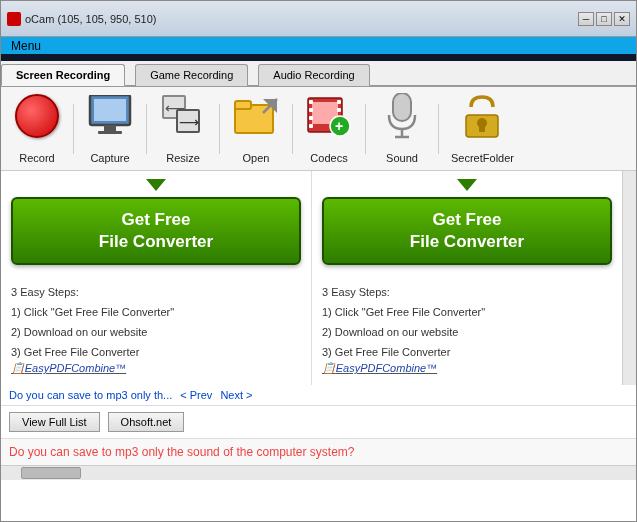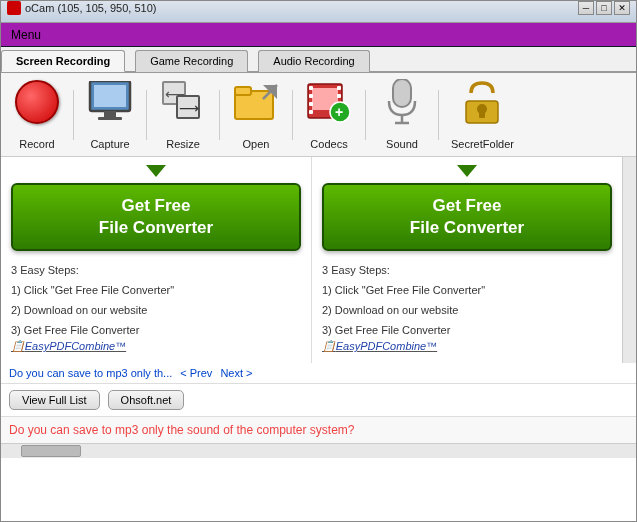--- a/index.html
+++ b/index.html
@@ -14,25 +14,25 @@
     .window {
       width: 637px;
       height: 522px;
       border: 1px solid #888;
       background: #f0f0f0;
       display: flex;
       flex-direction: column;
     }
     .title-bar {
       background: linear-gradient(to bottom, #dde4ed, #c2cfe0);
-      height: 22px;
-      display: flex;
-      align-items: flex-end;
+      height: 36px;
+      display: flex;
+      align-items: center;
       justify-content: space-between;
-      padding: 7px 6px;
+      padding: 0 6px;
       border-bottom: 1px solid #999;
       flex-shrink: 0;
     }
     .title-bar-left {
       display: flex;
       align-items: center;
       gap: 4px;
     }
     .title-icon {
       width: 14px;
@@ -53,25 +53,25 @@
       height: 14px;
       border: 1px solid #888;
       background: linear-gradient(to bottom, #e8e8e8, #d0d0d0);
       font-size: 9px;
       cursor: pointer;
       display: flex;
       align-items: center;
       justify-content: center;
     }
     .menu-bar {
-      background: #a21caf;
+      background: #0ea5e9;
       height: 24px;
       display: flex;
       align-items: center;
-      border-bottom: 1px solid #0f172a;
+      border-bottom: 7px solid #0f172a;
       flex-shrink: 0;
     }
     .menu-item {
       padding: 3px 10px;
       font-size: 12px;
       cursor: pointer;
       height: 100%;
       display: flex;
       align-items: center;
     }
@@ -171,21 +171,21 @@
       background: linear-gradient(to bottom, #5cb800, #2e7d00);
       color: white;
       font-size: 17px;
       font-weight: bold;
       text-align: center;
       padding: 10px 8px;
       border-radius: 6px;
       border: 2px solid #1a5200;
       cursor: pointer;
       line-height: 1.3;
-      margin-bottom: 10px;
+      margin-bottom: 18px;
       box-shadow: 0 2px 4px rgba(0,0,0,0.3);
     }
     .ad-steps {
       font-size: 11px;
       color: #333;
       line-height: 1.8;
     }
     .ad-brand {
       font-size: 11px;
       color: #555;
@@ -215,21 +215,21 @@
       display: flex;
       gap: 8px;
       align-items: center;
       border-bottom: 1px solid #ddd;
       flex-shrink: 0;
     }
     .action-btn {
       padding: 3px 12px;
       border: 1px solid #999;
       background: linear-gradient(to bottom, #f5f5f5, #ddd);
-      border-radius: 5px;
+      border-radius: 0;
       cursor: pointer;
       font-size: 11px;
     }
     .question-bar {
       padding: 6px 8px;
       font-size: 12px;
       color: #ef4444;
       background: #f8f8f8;
       flex-shrink: 0;
     }

